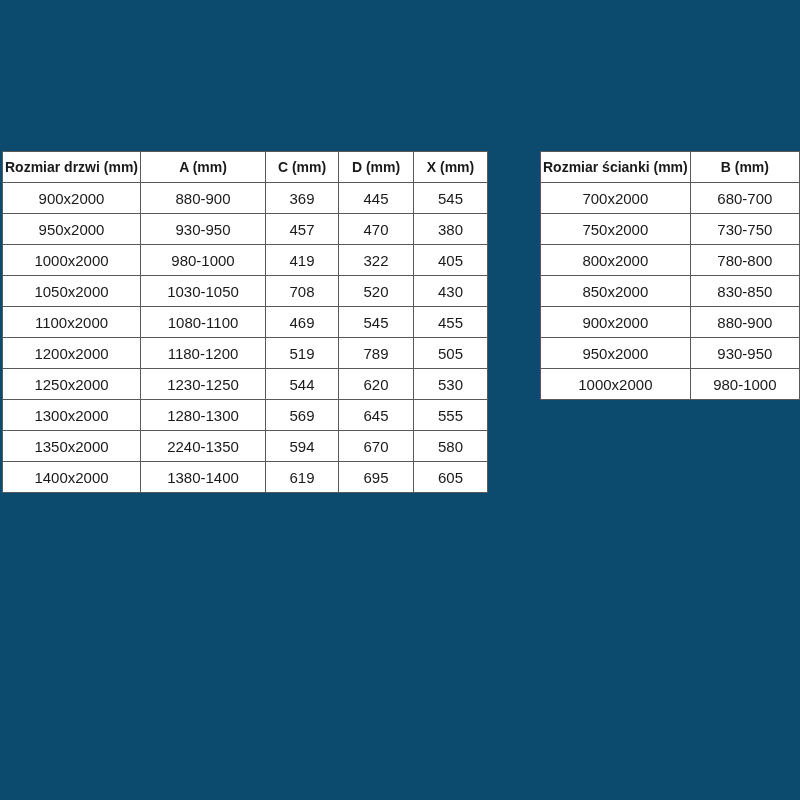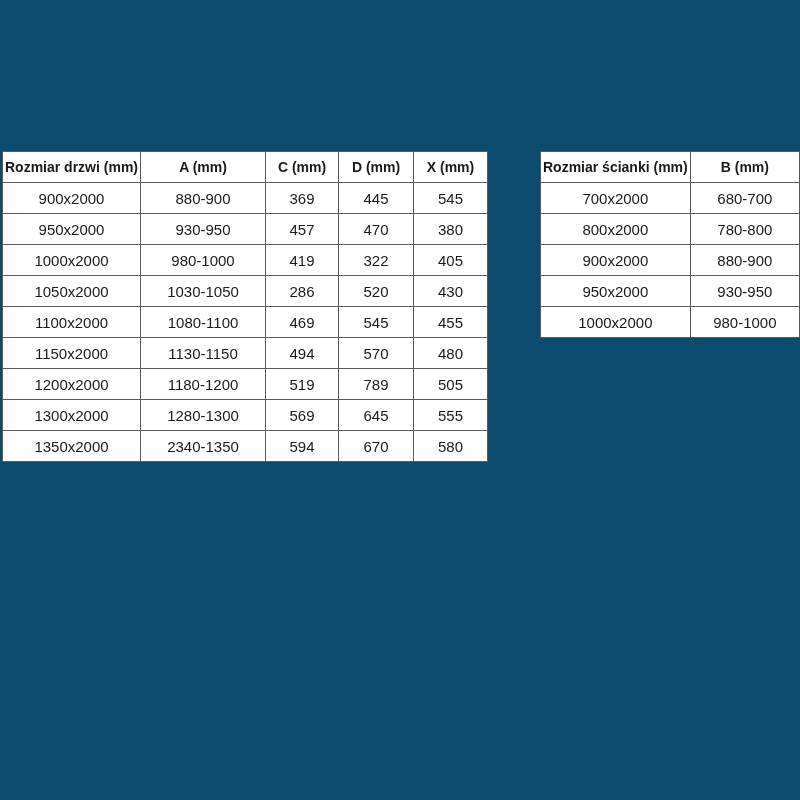--- a/index.html
+++ b/index.html
@@ -88,58 +88,65 @@
         <tr>
           <td>1000x2000</td>
           <td>980-1000</td>
           <td>419</td>
           <td>322</td>
           <td>405</td>
         </tr>
         <tr>
           <td>1050x2000</td>
           <td>1030-1050</td>
-          <td>286</td>
+          <td>708</td>
           <td>520</td>
           <td>430</td>
         </tr>
         <tr>
           <td>1100x2000</td>
           <td>1080-1100</td>
           <td>469</td>
           <td>545</td>
           <td>455</td>
         </tr>
         <tr>
-          <td>1150x2000</td>
-          <td>1130-1150</td>
-          <td>494</td>
-          <td>570</td>
-          <td>480</td>
-        </tr>
-        <tr>
           <td>1200x2000</td>
           <td>1180-1200</td>
           <td>519</td>
           <td>789</td>
           <td>505</td>
+        </tr>
+        <tr>
+          <td>1250x2000</td>
+          <td>1230-1250</td>
+          <td>544</td>
+          <td>620</td>
+          <td>530</td>
         </tr>
         <tr>
           <td>1300x2000</td>
           <td>1280-1300</td>
           <td>569</td>
           <td>645</td>
           <td>555</td>
         </tr>
         <tr>
           <td>1350x2000</td>
-          <td>2340-1350</td>
+          <td>2240-1350</td>
           <td>594</td>
           <td>670</td>
           <td>580</td>
+        </tr>
+        <tr>
+          <td>1400x2000</td>
+          <td>1380-1400</td>
+          <td>619</td>
+          <td>695</td>
+          <td>605</td>
         </tr>
       </tbody>
     </table>
 
   <table class="spec-table t-right">
     <colgroup>
       <col style="width:137px">
       <col style="width:118px">
     </colgroup>
   <thead>
@@ -147,22 +154,30 @@
           <th>Rozmiar ścianki (mm)</th>
           <th>B (mm)</th>
         </tr>
       </thead>
       <tbody>
         <tr>
           <td>700x2000</td>
           <td>680-700</td>
         </tr>
         <tr>
+          <td>750x2000</td>
+          <td>730-750</td>
+        </tr>
+        <tr>
           <td>800x2000</td>
           <td>780-800</td>
+        </tr>
+        <tr>
+          <td>850x2000</td>
+          <td>830-850</td>
         </tr>
         <tr>
           <td>900x2000</td>
           <td>880-900</td>
         </tr>
         <tr>
           <td>950x2000</td>
           <td>930-950</td>
         </tr>
         <tr>

